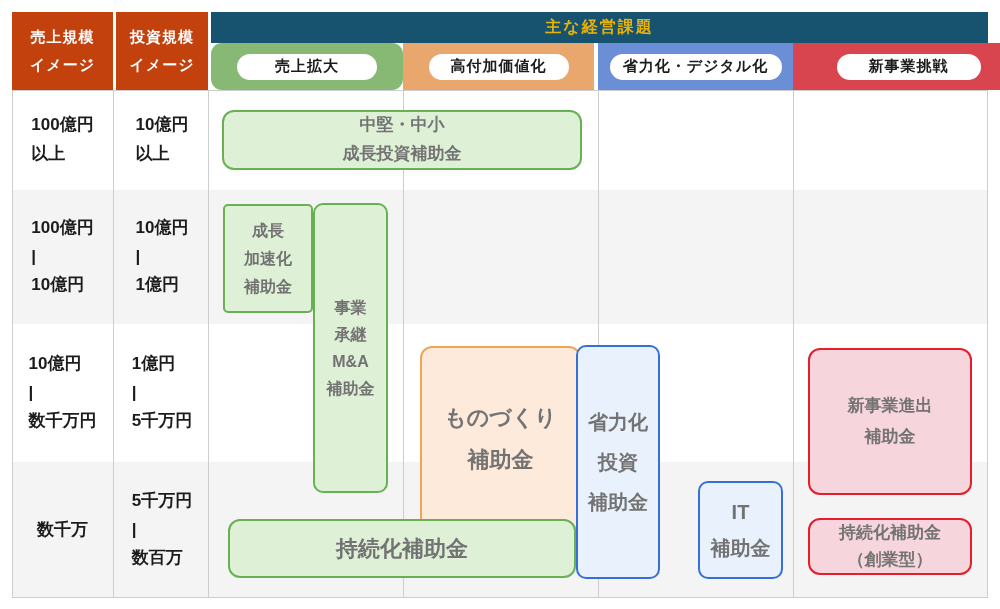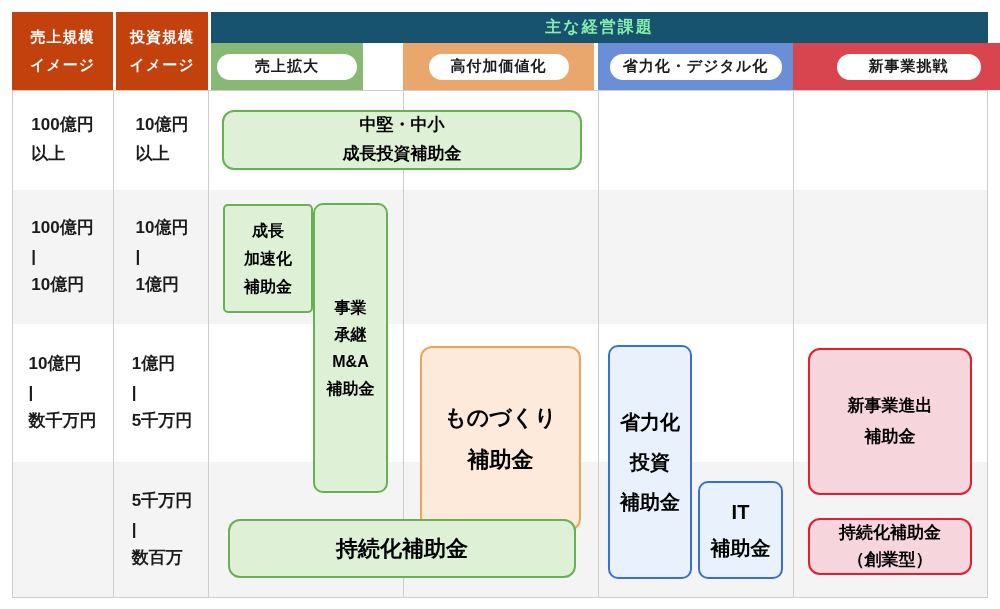--- a/index.html
+++ b/index.html
@@ -10,28 +10,28 @@
   .hdr-cell{
     position:absolute;background:#c2410c;color:#ffffff;
     display:flex;align-items:center;justify-content:center;
     font-size:15px;font-weight:700;text-align:center;
     white-space:pre-line;line-height:1.9;letter-spacing:1px;
   }
   .hdr-sales{left:12px;top:12px;width:101px;height:78px;}
   .hdr-invest{left:116px;top:12px;width:92px;height:78px;}
   .main-band{
     position:absolute;left:211px;top:12px;width:777px;height:31px;
-    background:#17536f;color:#86efac;display:flex;align-items:center;justify-content:center;
+    background:#17536f;color:#eab308;display:flex;align-items:center;justify-content:center;
     font-size:16px;font-weight:700;letter-spacing:2px;
   }
   .cat-seg{
     position:absolute;top:43px;height:47px;
     display:flex;align-items:center;justify-content:center;
   }
-  .cat-sales {left:211px;width:152px;background:#87b974;}
+  .cat-sales {left:211px;width:192px;background:#87b974;border-radius:11px;}
   .cat-value {left:403px;width:191px;background:#e9a76d;}
   .cat-labor {left:598px;width:195px;background:#6b8fd6;}
   .cat-new   {left:793px;width:231px;background:#d8454e;}
   .pill{
     background:#ffffff;color:#1b1b1b;border-radius:999px;
     height:26px;display:flex;align-items:center;justify-content:center;
     font-size:15px;font-weight:700;letter-spacing:1px;
   }
   .pill-sales{width:140px;}
   .pill-value{width:140px;}
@@ -57,34 +57,34 @@
   .col-sales{left:12px;width:101px;}
   .col-invest{left:116px;width:92px;}
   .rl-1{top:90px;height:100px;}
   .rl-2{top:190px;height:134px;}
   .rl-3{top:324px;height:138px;}
   .rl-4{top:462px;height:136px;}
 
   
   .box{
     position:absolute;display:flex;align-items:center;justify-content:center;
-    text-align:center;white-space:pre-line;color:#000000;
+    text-align:center;white-space:pre-line;color:#737373;
     font-weight:700;box-sizing:border-box;border-radius:12px;
   }
   .box-green {background:#def0d6;border:2px solid #68b054;}
   .box-orange{background:#fdeada;border:2px solid #f0a458;}
   .box-blue  {background:#e9f1fc;border:2px solid #376fd8;}
   .box-pink  {background:#f7d5dd;border:2px solid #e61e2b;}
 
   .b-chuken    {left:222px;top:110px;width:360px;height:60px;font-size:17px;line-height:1.7;}
   .b-seicho    {left:223px;top:204px;width:90px; height:109px;font-size:16px;line-height:1.75;border-radius:5px;}
   .b-shokei    {left:313px;top:203px;width:75px; height:290px;font-size:16px;line-height:1.7;border-radius:10px;}
   .b-monozukuri{left:420px;top:346px;width:161px;height:185px;font-size:22px;line-height:1.9;}
   .b-jizokuka  {left:228px;top:519px;width:348px;height:59px;font-size:22px;}
-  .b-shoryoku  {left:608px;top:345px;width:84px; height:234px;font-size:20px;line-height:2.0;border-radius:10px;}
+  .b-shoryoku  {left:576px;top:345px;width:84px; height:234px;font-size:20px;line-height:2.0;border-radius:10px;}
   .b-it        {left:698px;top:481px;width:85px; height:98px;font-size:20px;line-height:1.8;border-radius:10px;}
   .b-shinjigyo {left:808px;top:348px;width:164px;height:147px;font-size:17px;line-height:1.8;}
   .b-sogyo     {left:808px;top:518px;width:164px;height:57px;font-size:17px;line-height:1.55;}
 </style>
 </head>
 <body>
 
 <div id="stage">
 
   <div class="row-bg row-1"></div>
@@ -127,20 +127,21 @@
 10億円</div>
   <div class="cell-label col-invest rl-2">10億円
 |
 1億円</div>
   <div class="cell-label col-sales rl-3">10億円
 |
 数千万円</div>
   <div class="cell-label col-invest rl-3">1億円
 |
 5千万円</div>
+  <div class="cell-label col-sales rl-4">数千万</div>
   <div class="cell-label col-invest rl-4">5千万円
 |
 数百万</div>
 
   <div class="box box-green  b-chuken">中堅・中小
 成長投資補助金</div>
   <div class="box box-green  b-seicho">成長
 加速化
 補助金</div>
   <div class="box box-green  b-shokei">事業

